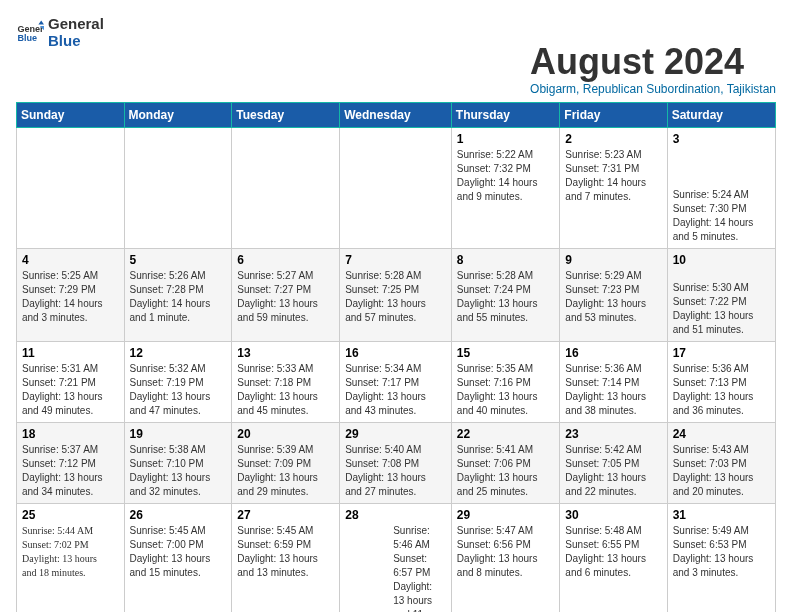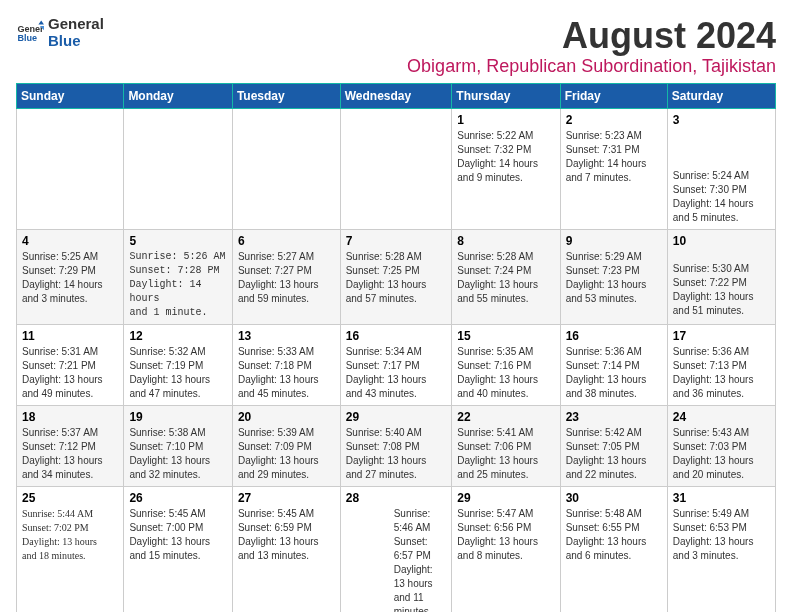--- a/index.html
+++ b/index.html
@@ -19,31 +19,31 @@
     .logo {
       display: flex;
       align-items: center;
       gap: 4px;
     }
     .logo-icon {
       width: 28px;
       height: 28px;
     }
     .title-area {
-      text-align: right;
+      margin-top: 26px;
     }
     .cal-title {
       font-size: 36px;
       font-weight: bold;
       color: #333;
       line-height: 1.1;
     }
     .cal-subtitle {
-      font-size: 18px;
-      color: #be185d;
+      font-size: 12px;
+      color: #0369a1;
     }
     table {
       width: 100%;
       border-collapse: collapse;
       font-size: 10.5px;
     }
     thead tr th {
       background: #1a5ca8;
       color: #fff;
       padding: 5px 4px;
@@ -142,21 +142,21 @@
       <tr>
         <td>
           <div class="day-num">4</div>
           <div class="day-info" style="white-space: pre-line;">Sunrise: 5:25 AM
 Sunset: 7:29 PM
 Daylight: 14 hours
 and 3 minutes.</div>
         </td>
         <td>
           <div class="day-num">5</div>
-          <div class="day-info" style="white-space: pre-line; font-family: Liberation Mono, monospace;">Sunrise: 5:26 AM
+          <div class="day-info" style="white-space: pre-line;">Sunrise: 5:26 AM
 Sunset: 7:28 PM
 Daylight: 14 hours
 and 1 minute.</div>
         </td>
         <td>
           <div class="day-num">6</div>
           <div class="day-info" style="white-space: pre-line;">Sunrise: 5:27 AM
 Sunset: 7:27 PM
 Daylight: 13 hours
 and 59 minutes.</div>

